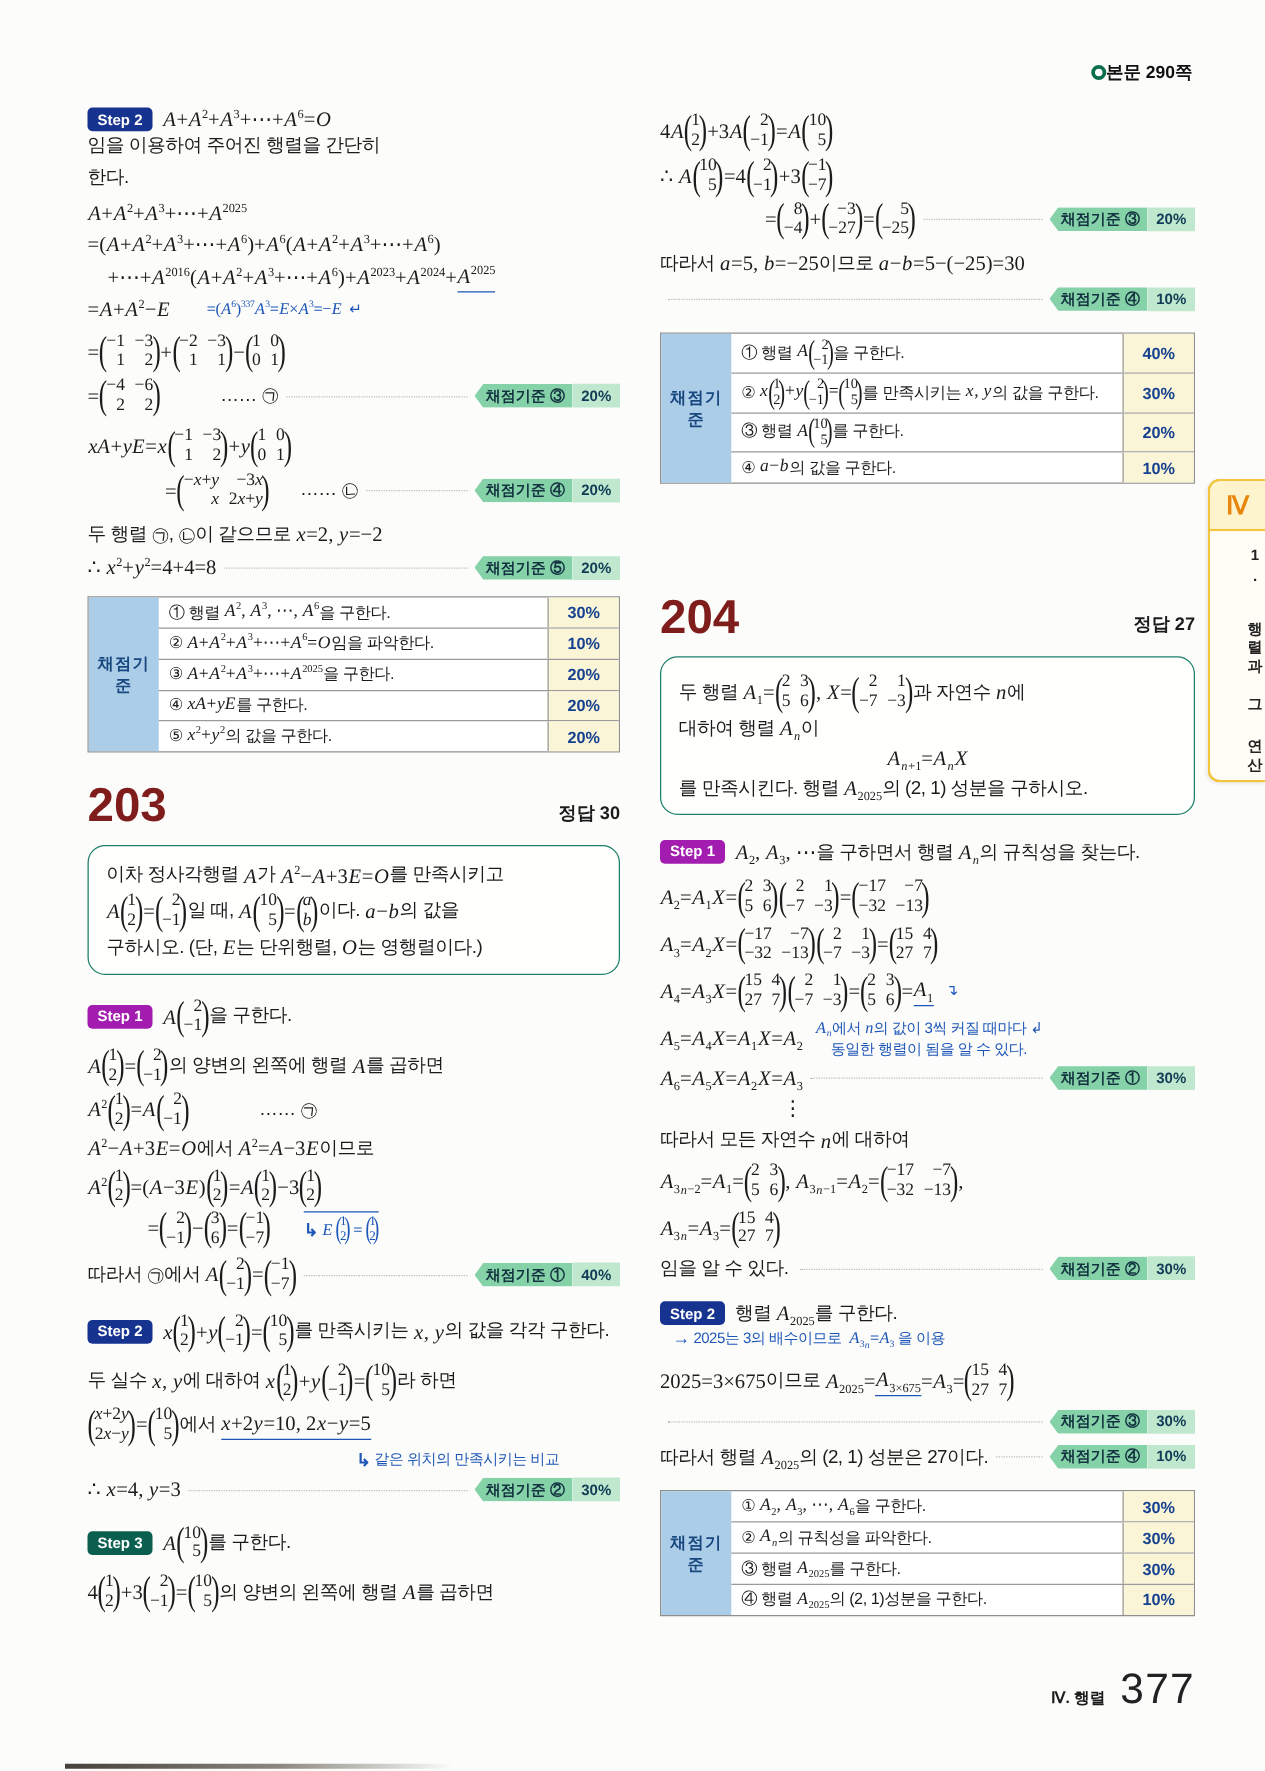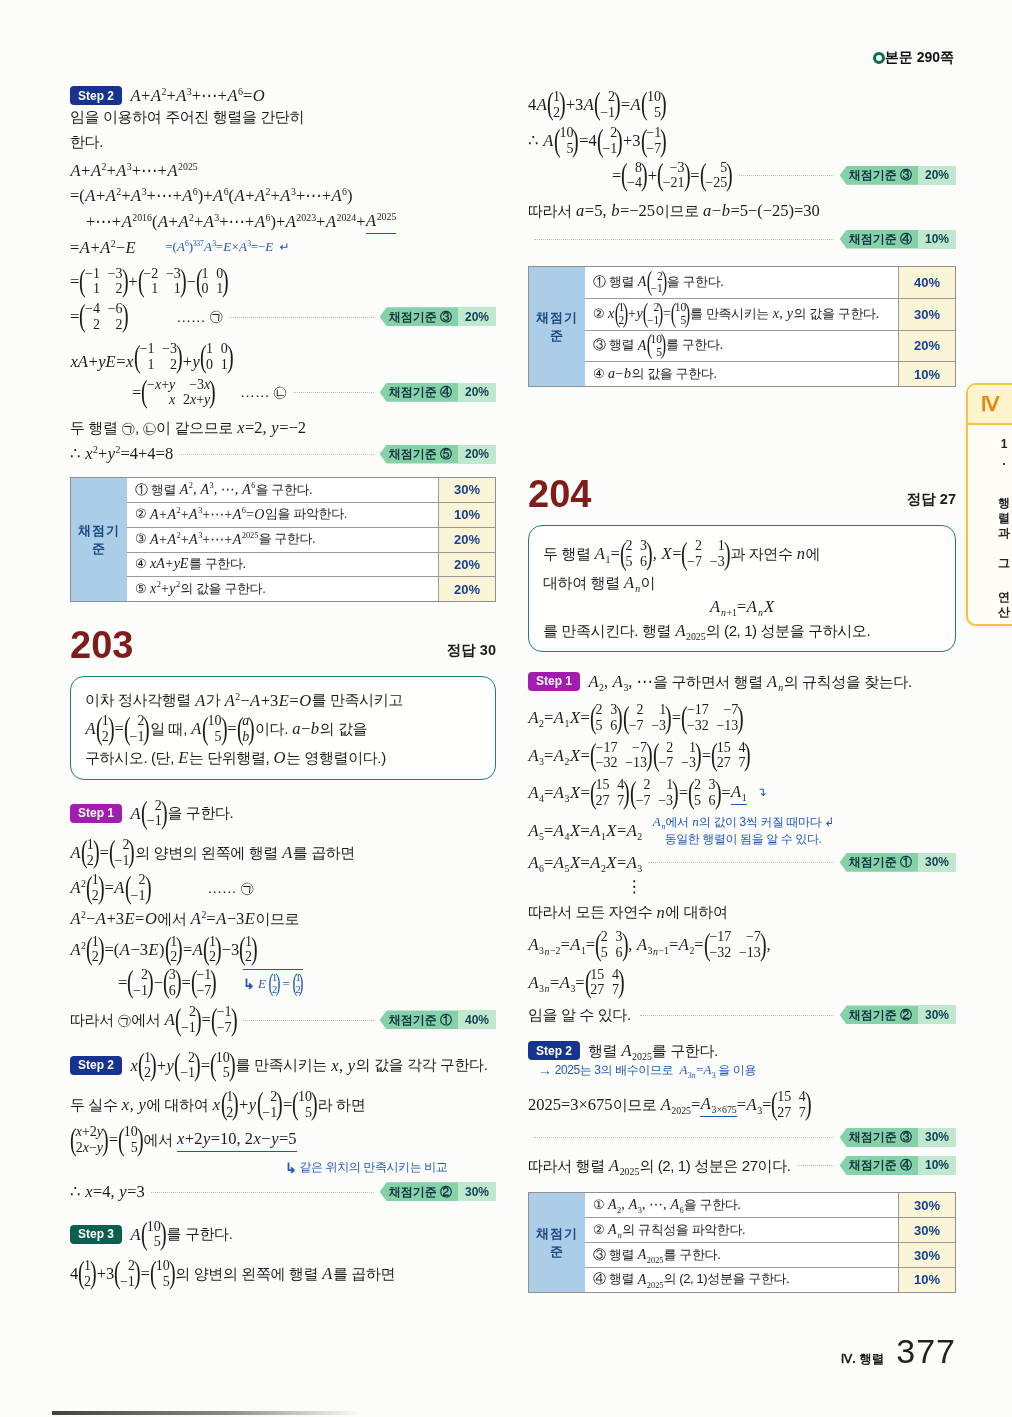--- a/index.html
+++ b/index.html
@@ -164,21 +164,21 @@
         </span>
         <span style="display: inline-block; width: 3em;"></span>
         <span class="kr">…… </span>
         <span class="kr ref">㉠</span>
         <span class="leader"></span>
         <span class="score">
           <span class="lab">채점기준 ③</span>
           <span class="pct">20%</span>
         </span>
       </div>
-      <div class="line" style="margin-top: 9px; align-items: flex-end;">
+      <div class="line" style="margin-top: 9px;">
         <span class="math"><i>xA</i>+<i>yE</i>=<i>x</i></span>
         <span class="mat">
           <span class="p">(</span>
           <span class="cells" style="grid-template-columns: repeat(2, auto);">
             <span class="c">−1</span>
             <span class="c">−3</span>
             <span class="c">1</span>
             <span class="c">2</span>
           </span>
           <span class="p">)</span>
@@ -737,21 +737,21 @@
             <span class="c">8</span>
             <span class="c">−4</span>
           </span>
           <span class="p">)</span>
         </span>
         <span class="math">+</span>
         <span class="mat">
           <span class="p">(</span>
           <span class="cells" style="grid-template-columns: repeat(1, auto);">
             <span class="c">−3</span>
-            <span class="c">−21</span>
+            <span class="c">−27</span>
           </span>
           <span class="p">)</span>
         </span>
         <span class="math">=</span>
         <span class="mat">
           <span class="p">(</span>
           <span class="cells" style="grid-template-columns: repeat(1, auto);">
             <span class="c">5</span>
             <span class="c">−25</span>
           </span>

